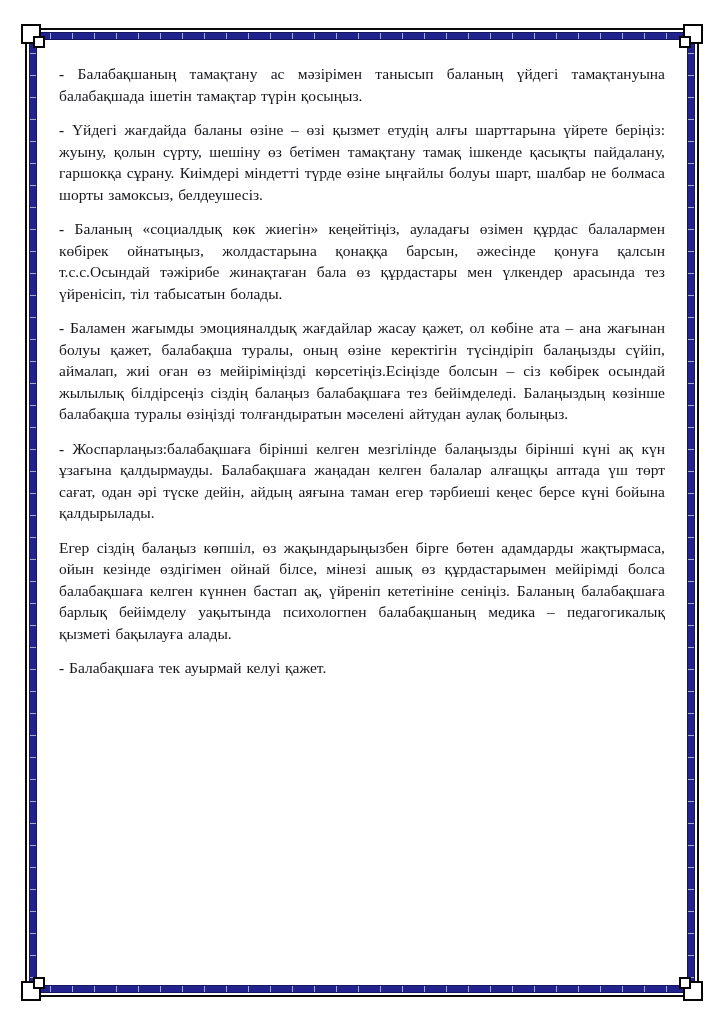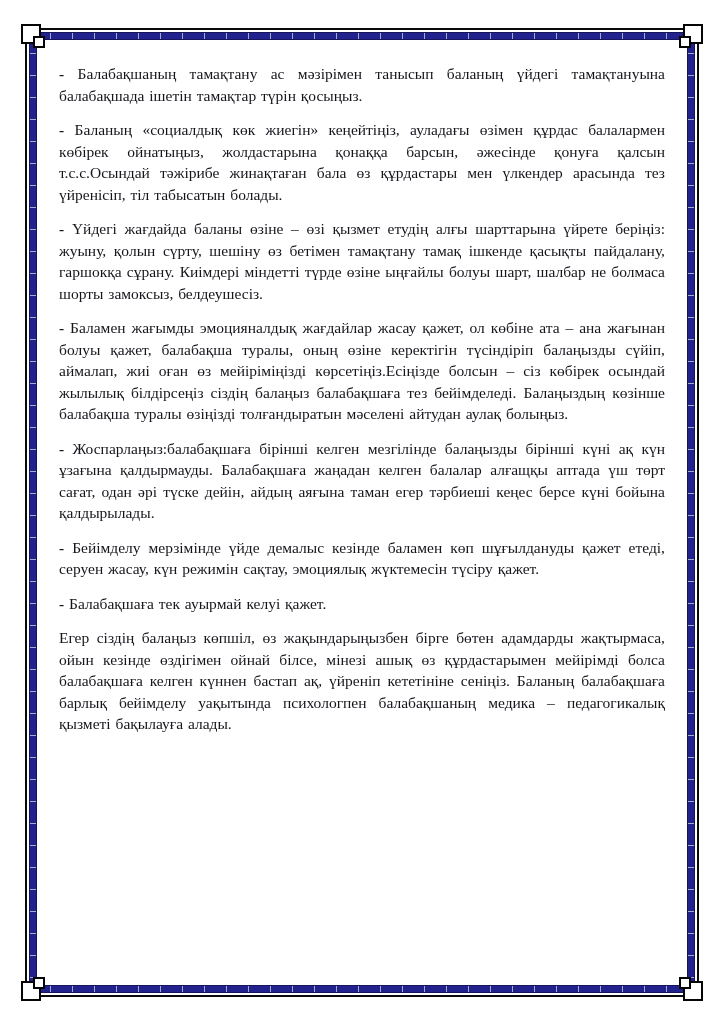--- a/index.html
+++ b/index.html
@@ -80,22 +80,21 @@
   <div class="sq sq-small tl-small"></div>
   <div class="sq sq-big tr-big"></div>
   <div class="sq sq-small tr-small"></div>
   <div class="sq sq-big bl-big"></div>
   <div class="sq sq-small bl-small"></div>
   <div class="sq sq-big br-big"></div>
   <div class="sq sq-small br-small"></div>
 
   <div class="doc-body">
       <p class="para"><b>- </b>Балабақшаның тамақтану ас мәзірімен танысып баланың үйдегі тамақтануына балабақшада ішетін тамақтар түрін қосыңыз.</p>
+      <p class="para"><b>- </b>Үйдегі жағдайда баланы өзіне – өзі қызмет етудің алғы шарттарына үйрете беріңіз: жуыну, қолын сүрту, шешіну өз бетімен тамақтану тамақ ішкенде қасықты пайдалану, гаршокқа сұрану. Киімдері міндетті түрде өзіне ыңғайлы болуы шарт, шалбар не болмаса шорты замоксыз, белдеушесіз.</p>
       <p class="para"><b>- </b>Баланың «социалдық көк жиегін» кеңейтіңіз, ауладағы өзімен құрдас балалармен көбірек ойнатыңыз, жолдастарына қонаққа барсын, әжесінде қонуға қалсын т.с.с.Осындай тәжірибе жинақтаған бала өз құрдастары мен үлкендер арасында тез үйренісіп, тіл табысатын болады.</p>
-      <p class="para"><b>- </b>Үйдегі жағдайда баланы өзіне – өзі қызмет етудің алғы шарттарына үйрете беріңіз: жуыну, қолын сүрту, шешіну өз бетімен тамақтану тамақ ішкенде қасықты пайдалану, гаршокқа сұрану. Киімдері міндетті түрде өзіне ыңғайлы болуы шарт, шалбар не болмаса шорты замоксыз, белдеушесіз.</p>
       <p class="para"><b>- </b>Баламен жағымды эмоцияналдық жағдайлар жасау қажет, ол көбіне ата – ана жағынан болуы қажет, балабақша туралы, оның өзіне керектігін түсіндіріп балаңызды сүйіп, аймалап, жиі оған өз мейіріміңізді көрсетіңіз.Есіңізде болсын – сіз көбірек осындай жылылық білдірсеңіз сіздің балаңыз балабақшаға тез бейімделеді. Балаңыздың көзінше балабақша туралы өзіңізді толғандыратын мәселені айтудан аулақ болыңыз.</p>
       <p class="para"><b>- </b>Жоспарлаңыз:балабақшаға бірінші келген мезгілінде балаңызды бірінші күні ақ күн ұзағына қалдырмауды. Балабақшаға жаңадан келген балалар алғащқы аптада үш төрт сағат, одан әрі түске дейін, айдың аяғына таман егер тәрбиеші кеңес берсе күні бойына қалдырылады.</p>
-      <p class="para"><b>- </b>Бейімделу мерзімінде үйде демалыс кезінде баламен көп шұғылдануды қажет етеді, серуен жасау, күн режимін сақтау, эмоциялық жүктемесін түсіру қажет.</p>
+      <p class="para">Егер сіздің балаңыз көпшіл, өз жақындарыңызбен бірге бөтен адамдарды жақтырмаса, ойын кезінде өздігімен ойнай білсе, мінезі ашық өз құрдастарымен мейірімді болса балабақшаға келген күннен бастап ақ, үйреніп кететініне сеніңіз. Баланың балабақшаға барлық бейімделу уақытында психологпен балабақшаның медика – педагогикалық қызметі бақылауға алады.</p>
       <p class="para"><b>- </b>Балабақшаға тек ауырмай келуі қажет.</p>
-      <p class="para">Егер сіздің балаңыз көпшіл, өз жақындарыңызбен бірге бөтен адамдарды жақтырмаса, ойын кезінде өздігімен ойнай білсе, мінезі ашық өз құрдастарымен мейірімді болса балабақшаға келген күннен бастап ақ, үйреніп кететініне сеніңіз. Баланың балабақшаға барлық бейімделу уақытында психологпен балабақшаның медика – педагогикалық қызметі бақылауға алады.</p>
     </div>
 
 </div>
 
 </body></html>

